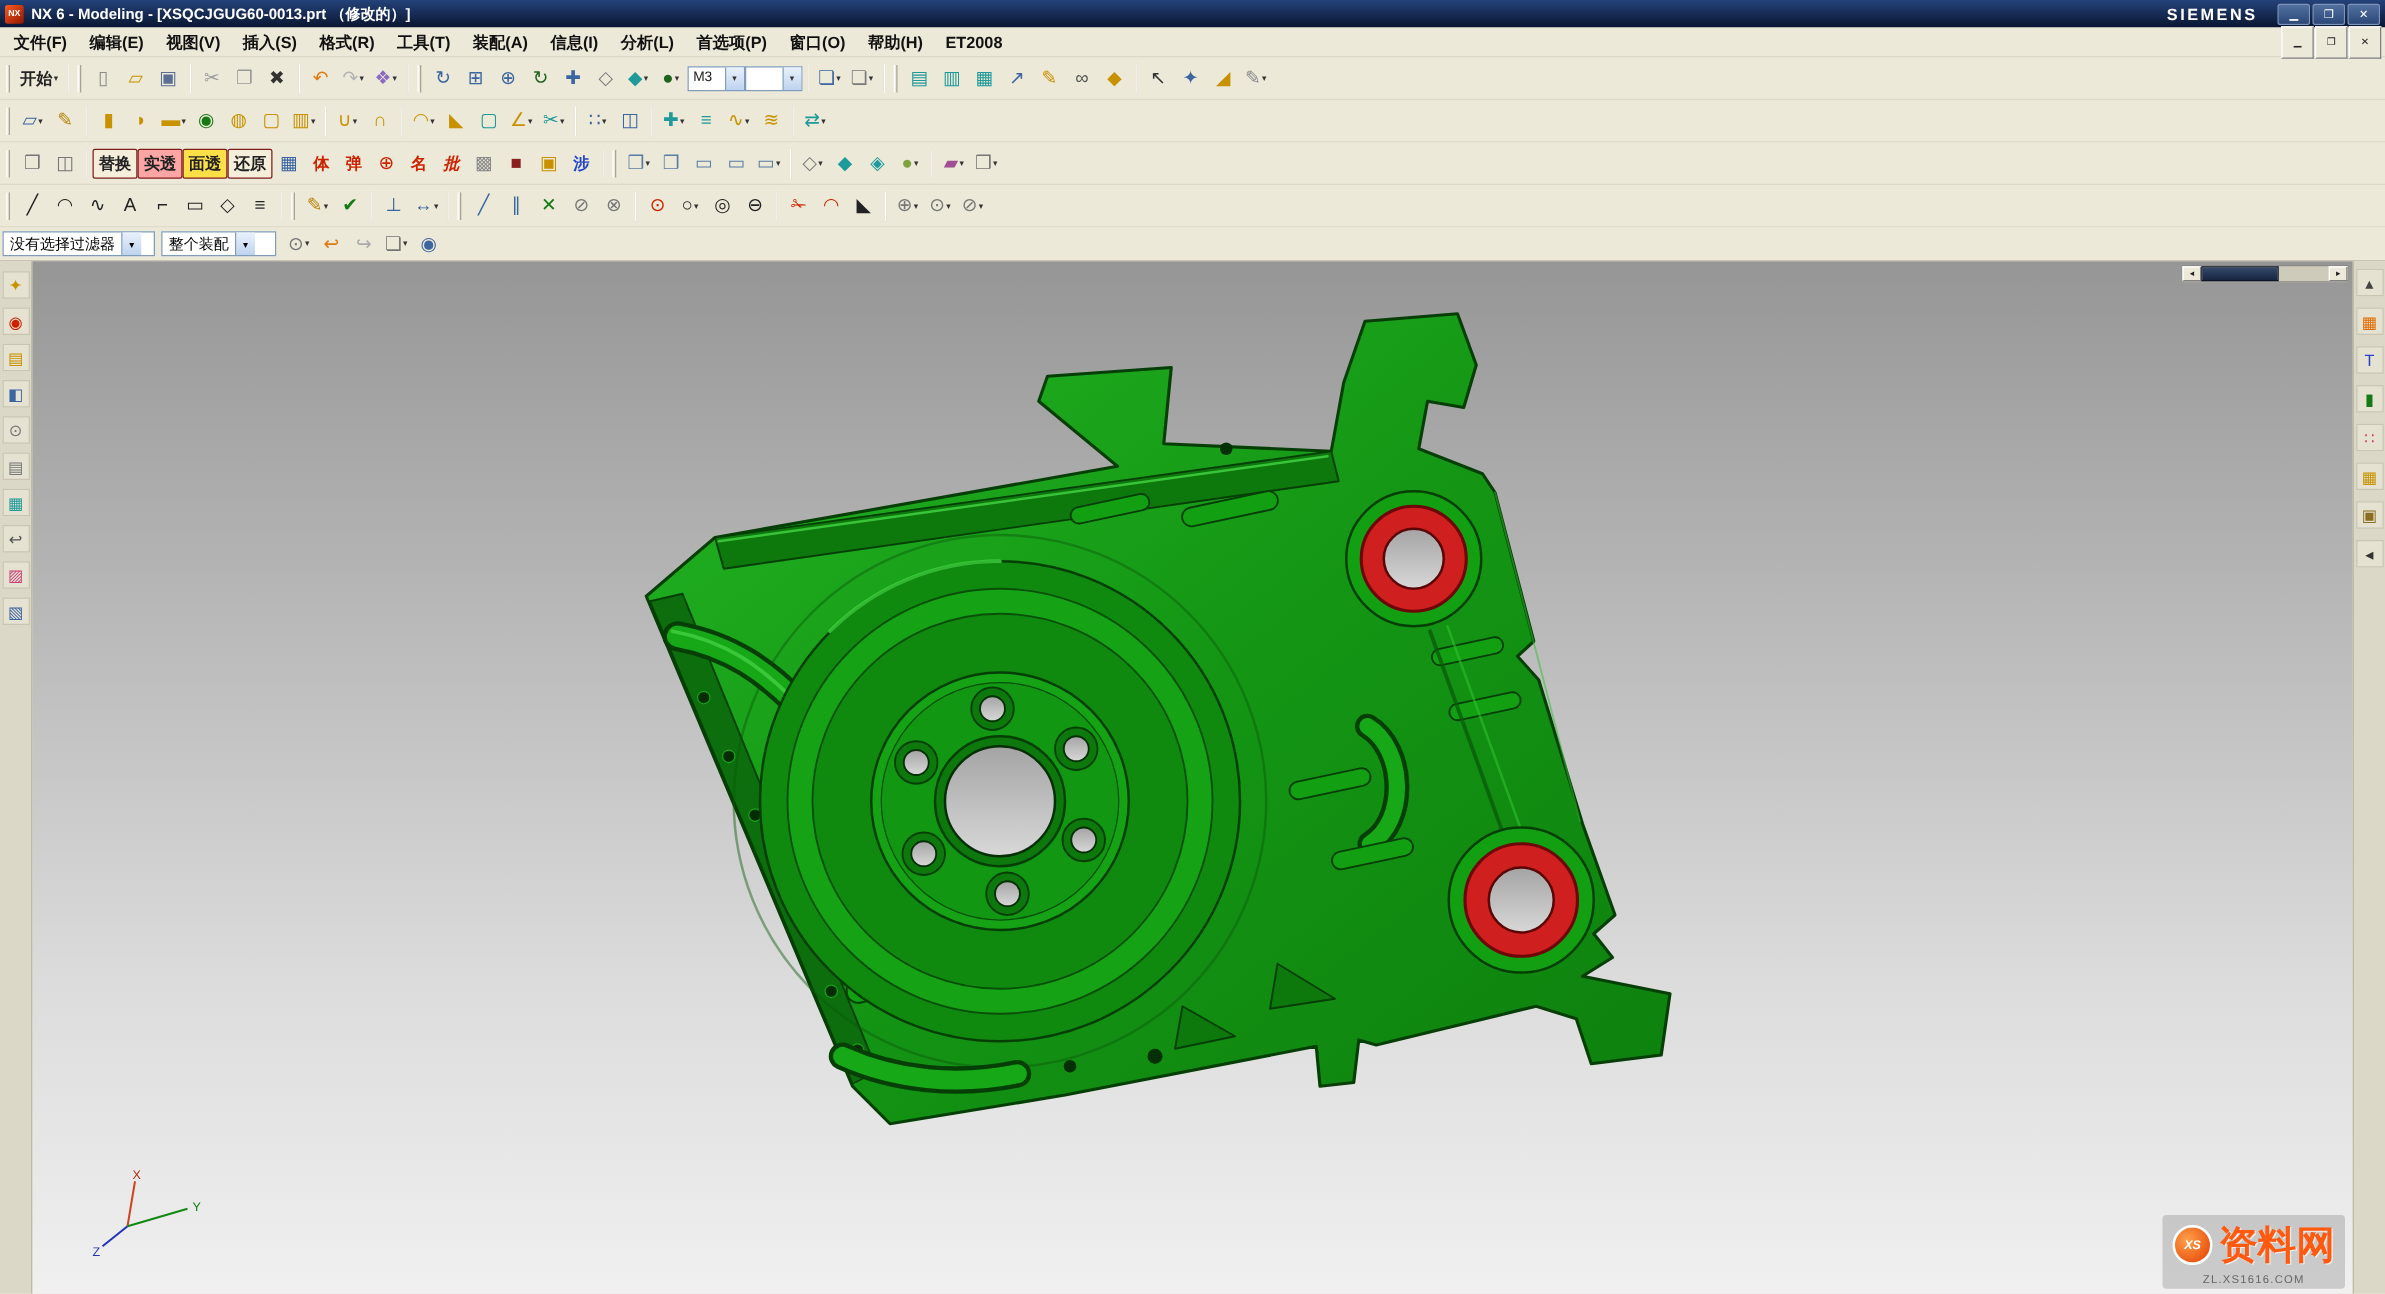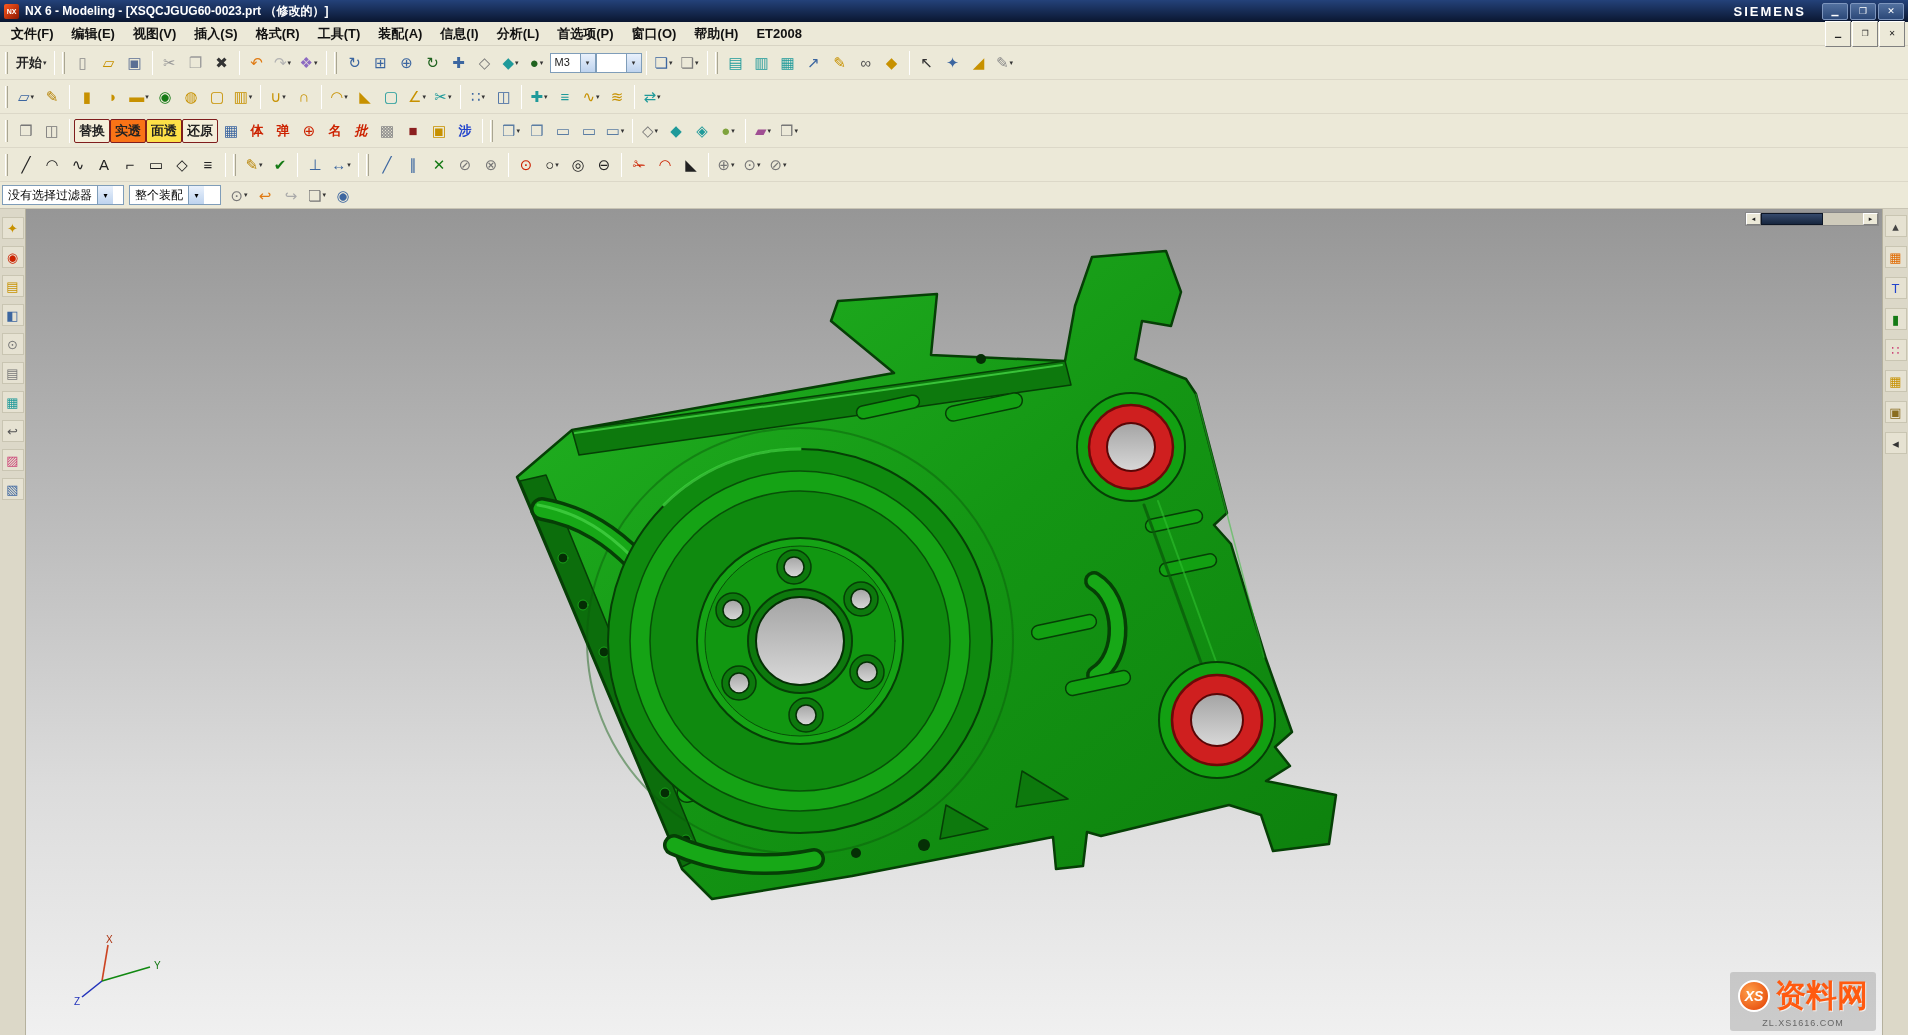--- a/index.html
+++ b/index.html
@@ -59,30 +59,30 @@
   .scroll-btn{width:15px;height:100%;background:#ece9d8;border:1px solid #fff;border-right-color:#808080;border-bottom-color:#808080;font-size:7px;display:flex;align-items:center;justify-content:center;color:#222}
   .scroll-thumb{width:62px;background:linear-gradient(#35496c,#17263f);border:1px solid #0d1626}
   .scroll-track{flex:1}
 
   
   .triad{position:absolute;left:46px;bottom:28px}
 
   
   .watermark{position:absolute;right:6px;bottom:4px;display:flex;flex-direction:column;align-items:center;background:rgba(40,40,40,0.18);padding:3px 8px;border-radius:3px}
   .wm-row{display:flex;align-items:center;gap:5px}
-  .wm-logo{width:32px;height:32px;border-radius:50%;background:radial-gradient(circle at 35% 35%,#ffa04a,#e23c00);color:#fff;font-weight:bold;font-style:italic;font-size:14px;display:flex;align-items:center;justify-content:center;border:2px solid #fff}
+  .wm-logo{width:32px;height:32px;border-radius:50%;background:radial-gradient(circle at 35% 35%,#ffa04a,#e23c00);color:#fff;font-weight:bold;font-style:italic;font-size:10px;display:flex;align-items:center;justify-content:center;border:2px solid #fff}
   .wm-title{font-size:31px;font-weight:bold;color:#ff5a10;text-shadow:1px 1px 0 rgba(255,255,255,.7)}
   .wm-sub{font-size:9px;color:#666;letter-spacing:1px;margin-top:1px}
 </style>
 </head>
 <body>
 
 <div class="titlebar">
   <div class="app-icon">NX</div>
-  <div class="title-text">NX 6 - Modeling - [XSQCJGUG60-0023.prt （修改的）]</div>
+  <div class="title-text">NX 6 - Modeling - [XSQCJGUG60-0013.prt （修改的）]</div>
   <div class="tspacer"></div>
   <div class="brand">SIEMENS</div>
   <div class="bar-items">
       <button class="tb-btn">
         <span class="glyph">▁</span>
       </button>
       <button class="tb-btn">
         <span class="glyph">❐</span>
       </button>
       <button class="tb-btn">
@@ -362,21 +362,21 @@
     <button class="tb-btn">
       <span class="glyph" style="color: rgb(119, 119, 119);">❒</span>
     </button>
     <button class="tb-btn">
       <span class="glyph" style="color: rgb(119, 119, 119);">◫</span>
     </button>
     <span class="tb-sep"></span>
     <button class="tb-btn has-bg tb-text" style="background: rgb(244, 238, 218);">
       <span class="glyph" style="color: rgb(34, 34, 34);">替换</span>
     </button>
-    <button class="tb-btn has-bg tb-text" style="background: #f97316;">
+    <button class="tb-btn has-bg tb-text" style="background: #fca5a5;">
       <span class="glyph" style="color: rgb(34, 34, 34);">实透</span>
     </button>
     <button class="tb-btn has-bg tb-text" style="background: #fde047;">
       <span class="glyph" style="color: rgb(34, 34, 34);">面透</span>
     </button>
     <button class="tb-btn has-bg tb-text" style="background: rgb(244, 238, 218);">
       <span class="glyph" style="color: rgb(34, 34, 34);">还原</span>
     </button>
     <button class="tb-btn">
       <span class="glyph" style="color: rgb(60, 102, 160);">▦</span>

